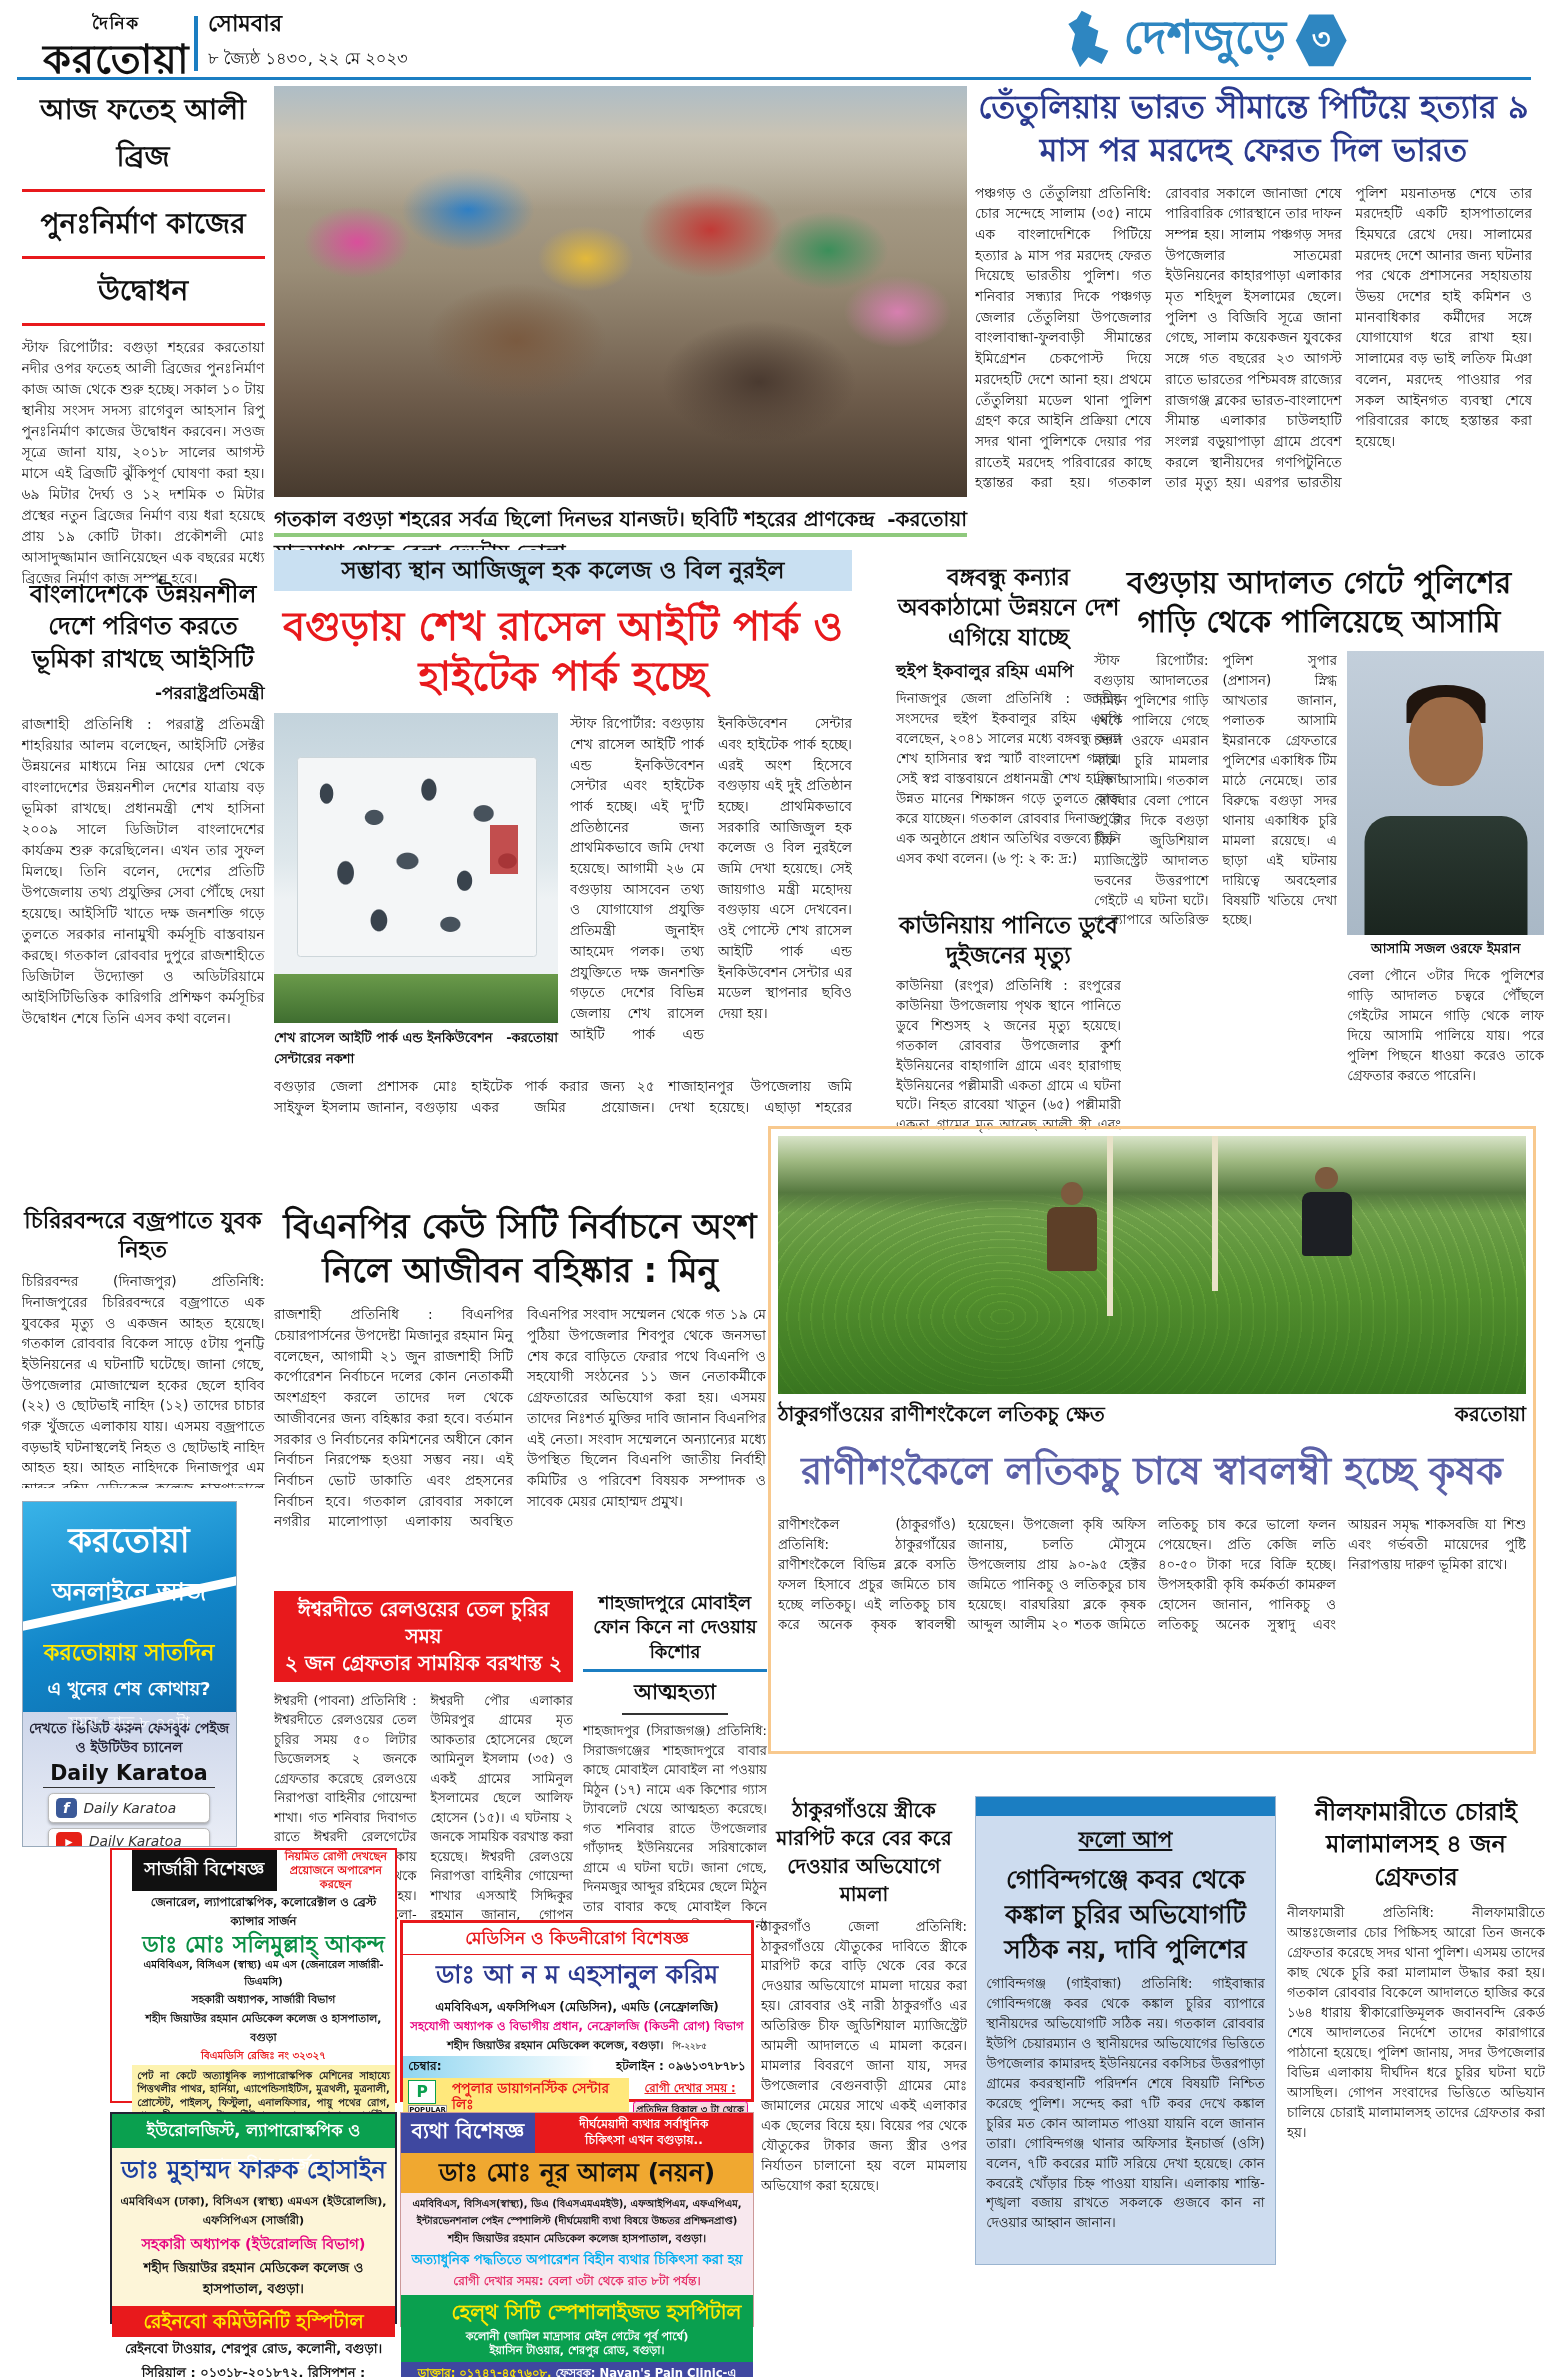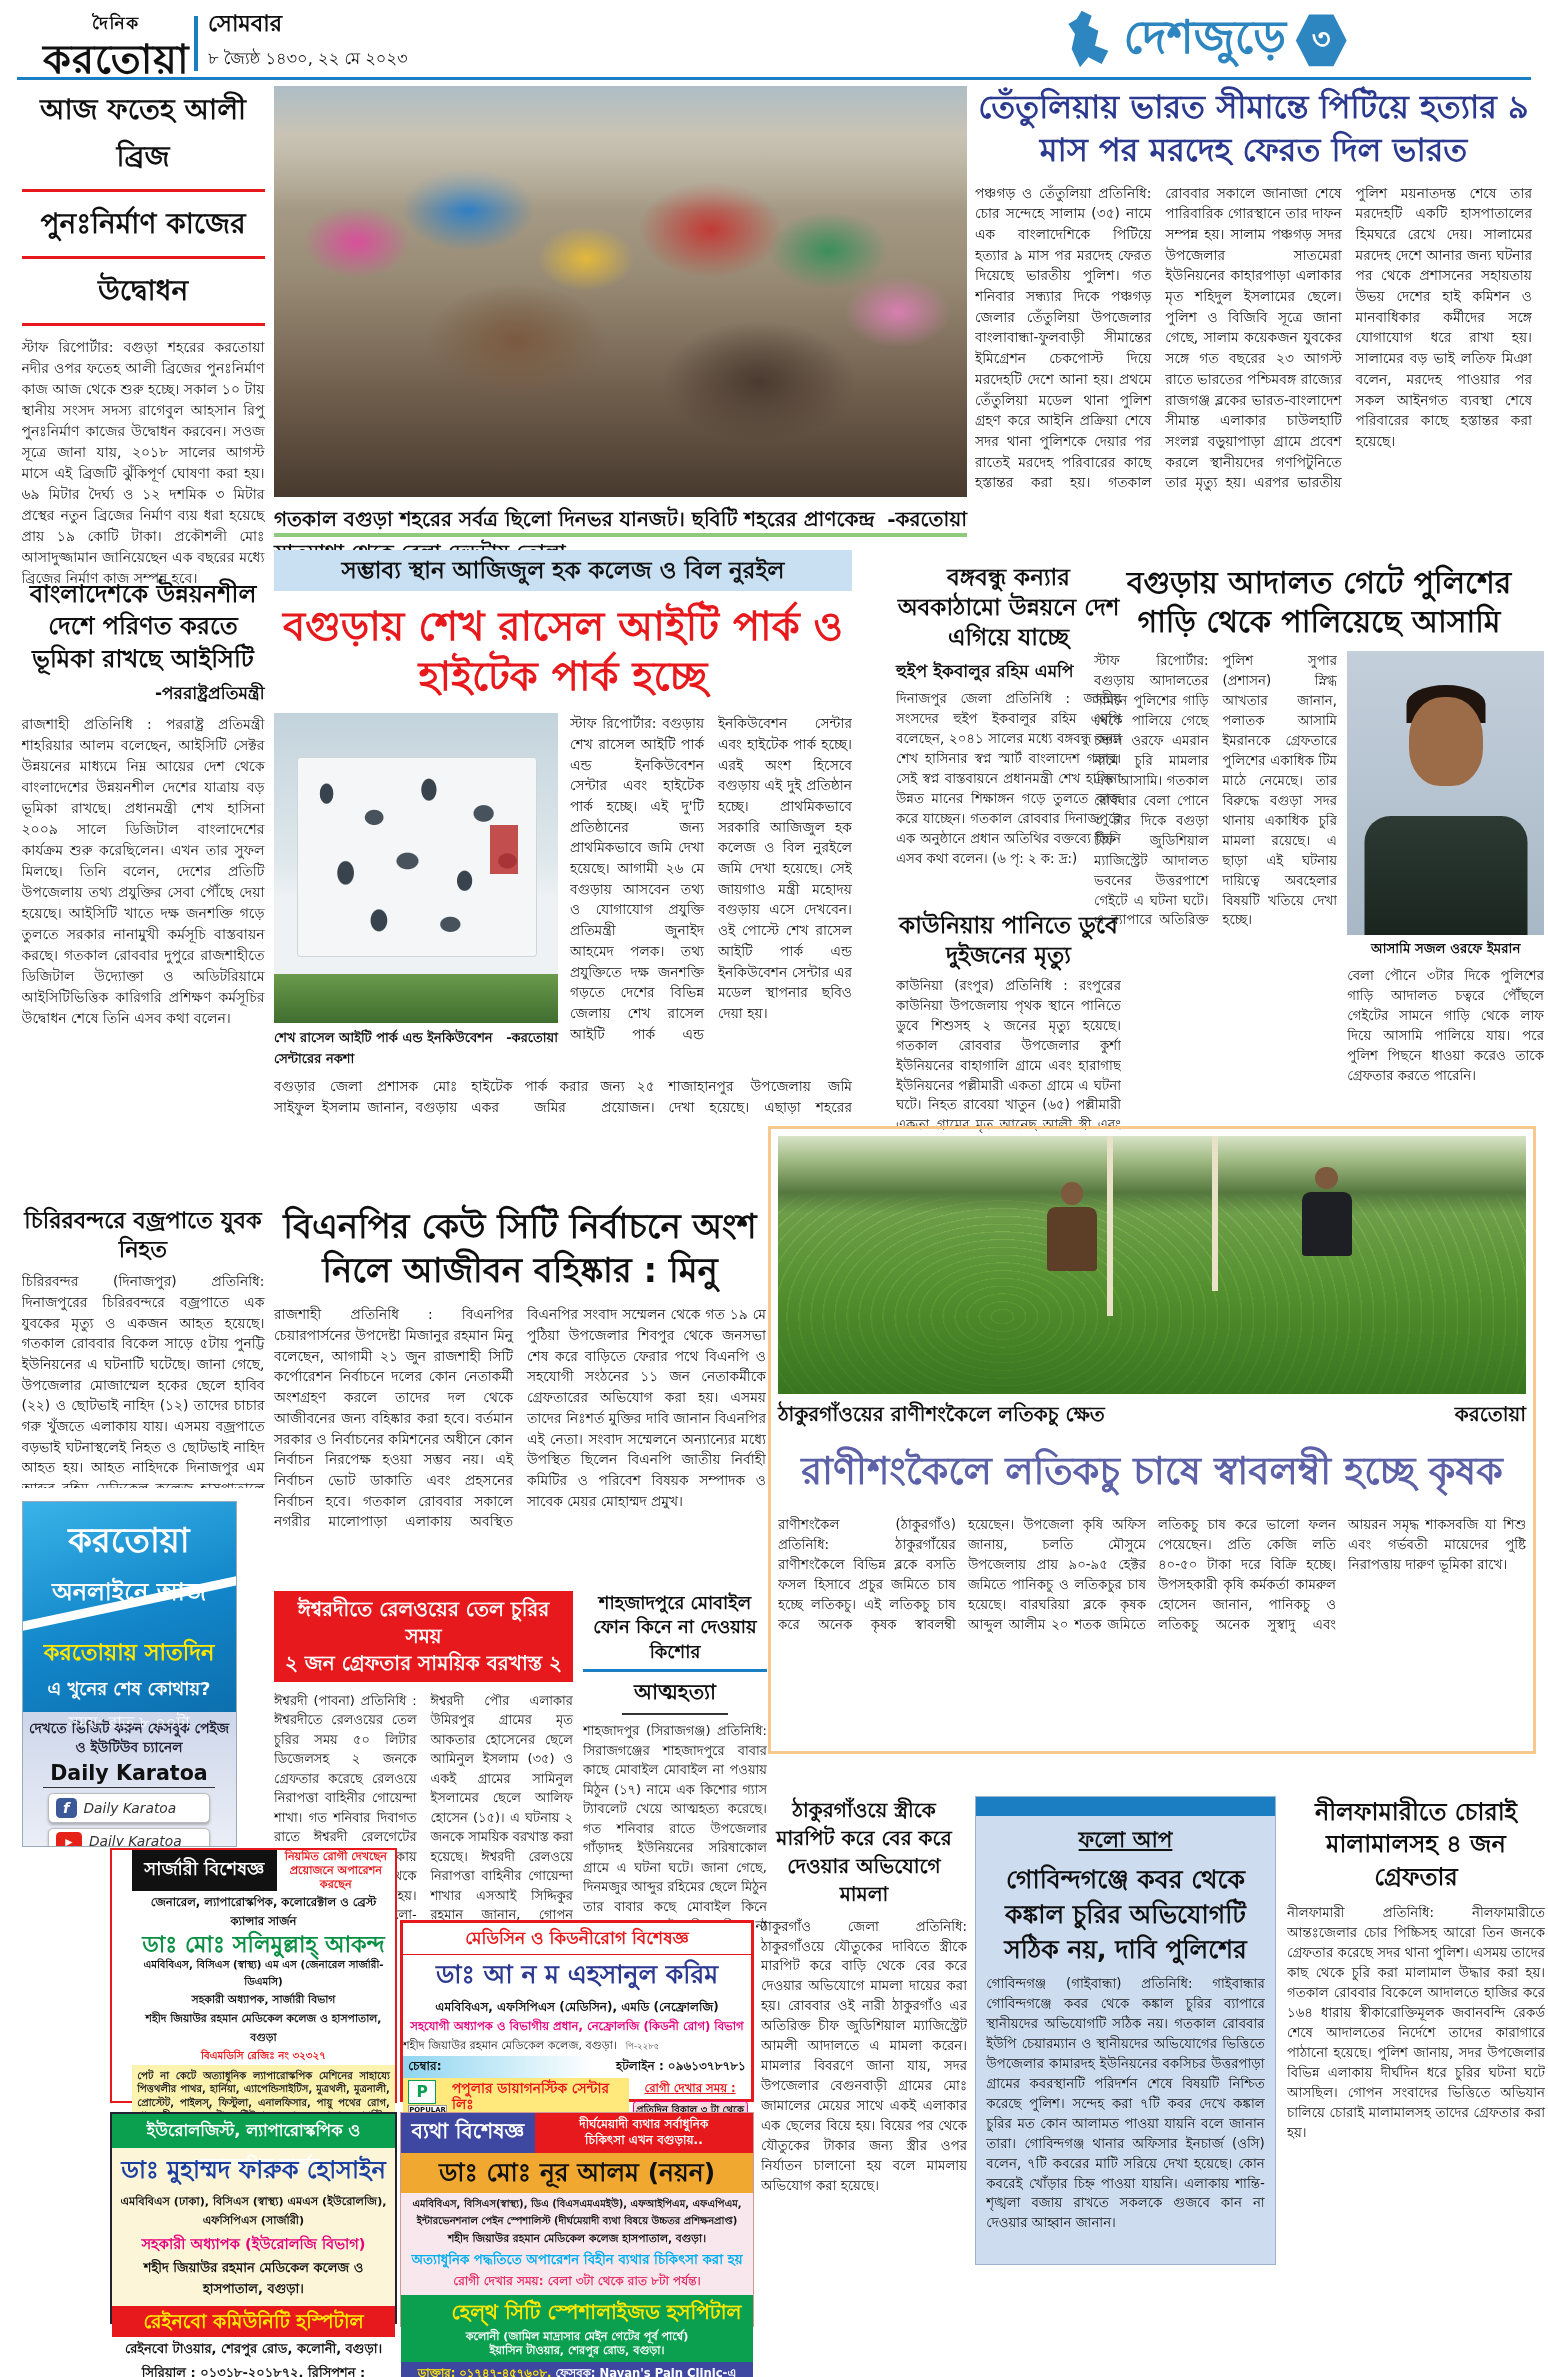--- a/index.html
+++ b/index.html
@@ -108,21 +108,21 @@
   .aduro-deg{font-size:11.2px;font-weight:bold;text-align:center;margin-top:1.7px;}
   .aduro-post{font-size:14.6px;font-weight:bold;color:#e6007e;text-align:center;margin-top:1.7px;}
   .aduro-inst{font-size:13px;font-weight:bold;text-align:center;margin-top:1.7px;}
   .aduro-hosp{background:#e8191c;color:#ffe800;font-size:19px;font-weight:900;text-align:center;line-height:31px;height:31px;margin-top:5.2px;}
   .aduro-addr{font-size:13px;font-weight:bold;text-align:center;margin-top:2.6px;}
   .ad-med{border:3.4px solid #e8191c;background:#fff;}
   .admed-hdr{color:#e8191c;font-size:17px;font-weight:900;text-align:center;border-bottom:1.7px solid #e8191c;padding:1.7px 0;}
   .admed-name{color:#2b3990;font-size:25px;font-weight:900;text-align:center;}
   .admed-deg{font-size:12px;font-weight:bold;text-align:center;}
   .admed-post{font-size:11.6px;font-weight:bold;color:#e6007e;text-align:center;}
-  .admed-inst{font-size:11.2px;font-weight:normal;}
+  .admed-inst{font-size:11.2px;font-weight:bold;text-align:center;}
   .admed-reg{font-size:8.6px;color:#555;margin-left:5.2px;}
   .admed-chrow{display:flex;justify-content:space-between;background:linear-gradient(90deg,#8ed5f0,#fff 55%);padding:0.9px 5.2px;font-size:12px;font-weight:bold;}
   .admed-cols{display:flex;}
   .admed-left{flex:0 0 62%;background:#ffe87c;padding:1.7px 5.2px;display:flex;gap:5.2px;}
   .pop-logo{flex:0 0 29px;}
   .pop-p{width:26px;height:22.4px;border:1.7px solid #0aa04f;color:#0aa04f;font-weight:900;font-size:15.5px;display:flex;align-items:center;justify-content:center;background:#fff;}
   .pop-t{font-size:6.9px;font-weight:bold;text-align:center;background:#fff;border:0.9px solid #999;margin-top:0.9px;}
   .admed-pop{color:#e8191c;font-size:13.8px;font-weight:900;line-height:1.2;}
   .admed-room{font-size:10.8px;font-weight:bold;color:#111;}
   .admed-right{flex:1;padding:1.7px 3.4px;text-align:center;}

